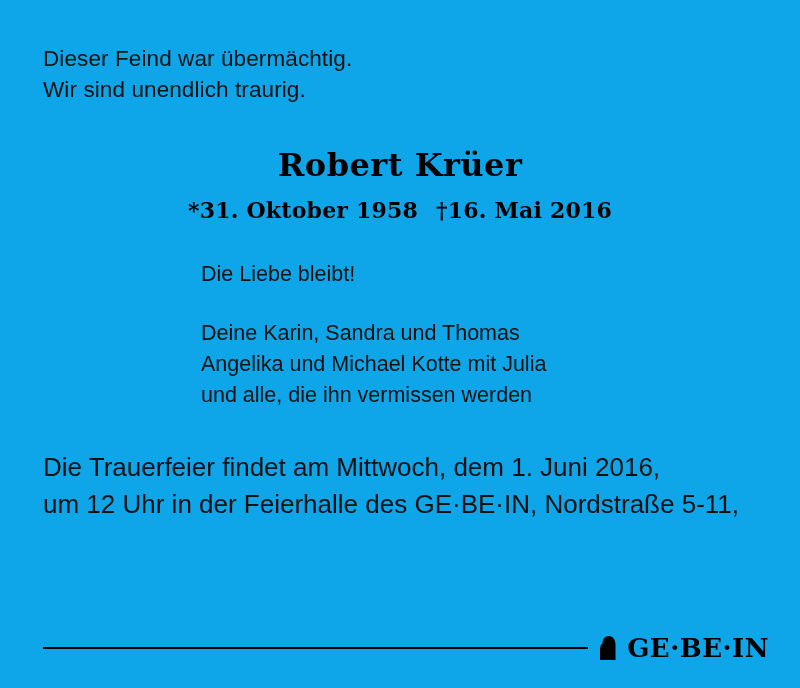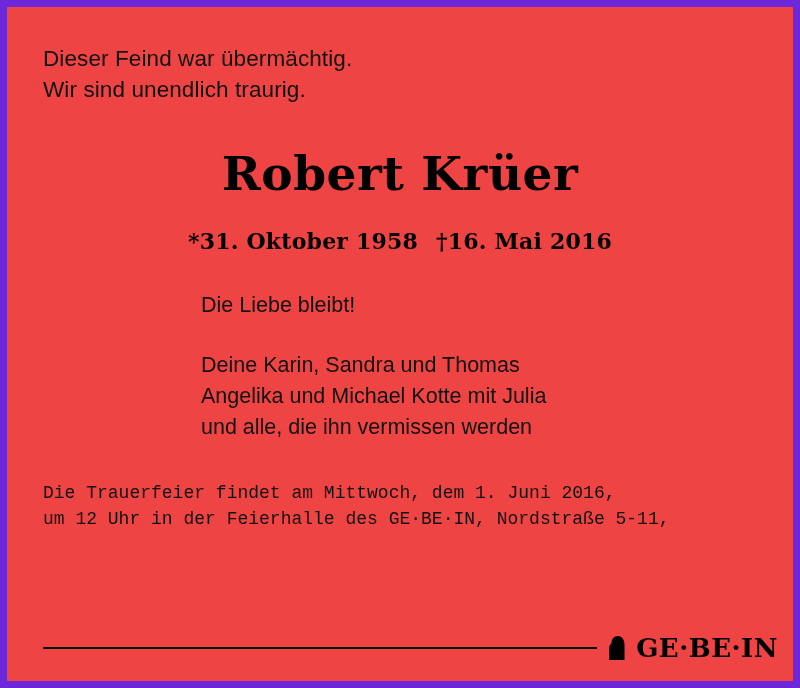--- a/index.html
+++ b/index.html
@@ -12,76 +12,75 @@
     height: 688px;
     font-family: "Liberation Sans", sans-serif;
     color: #000000;
     overflow: hidden;
   }
   .obituary {
     position: relative;
     box-sizing: border-box;
     width: 800px;
     height: 688px;
-    background: #ef4444;
-    border: 7px solid #6d28d9;
+    background: #0ea5e9;
+    border: 7px solid #0ea5e9;
     padding: 36px 36px 0 36px;
   }
   .intro {
     font-size: 22.5px;
     line-height: 1.38;
     color: #111111;
     letter-spacing: 0.1px;
   }
   .intro div { white-space: pre; }
 
   .name-block {
     text-align: center;
     margin-top: 44px;
   }
   .name {
     font-family: "DejaVu Serif", "Liberation Serif", serif;
     font-weight: bold;
-    font-size: 47px;
+    font-size: 32px;
     line-height: 1.05;
     letter-spacing: 0.5px;
     color: #000000;
   }
   .dates {
     font-family: "DejaVu Serif", "Liberation Serif", serif;
     font-weight: bold;
     font-size: 22px;
-    margin-top: 30px;
+    margin-top: 14px;
     letter-spacing: 0.2px;
   }
   .dates .gap { display: inline-block; width: 18px; }
 
   .center-block {
     margin-top: 36px;
     padding-left: 158px;
     font-size: 21.5px;
     line-height: 1.45;
     color: #111111;
   }
   .center-block .motto { margin-bottom: 28px; }
   .center-block .family-line { white-space: nowrap; }
 
   .ceremony {
     margin-top: 38px;
-    font-size: 18px;
+    font-size: 26px;
     line-height: 1.42;
     color: #111111;
-    font-family: Liberation Mono, monospace;
   }
   .ceremony div { white-space: nowrap; }
 
   .logo-bar {
     position: absolute;
     left: 36px;
-    right: 15px;
+    right: 24px;
     bottom: 16px;
     height: 34px;
     display: flex;
     align-items: center;
     justify-content: flex-end;
   }
   .logo-rule {
     flex: 1 1 auto;
     height: 2px;
     background: #000000;

